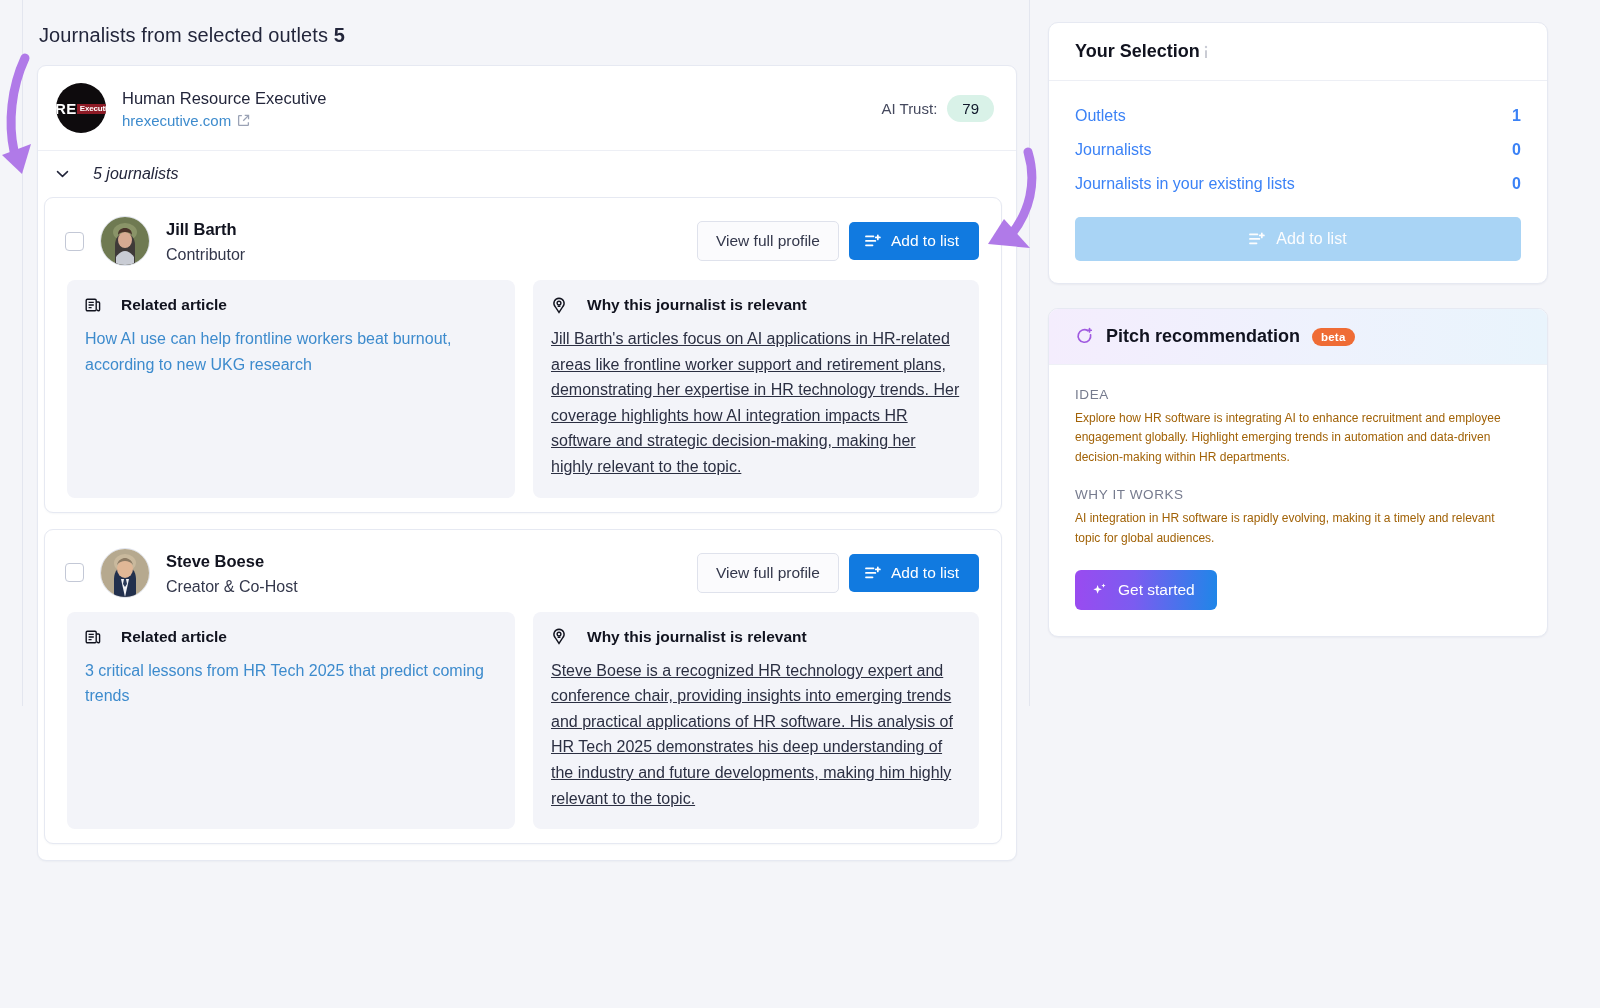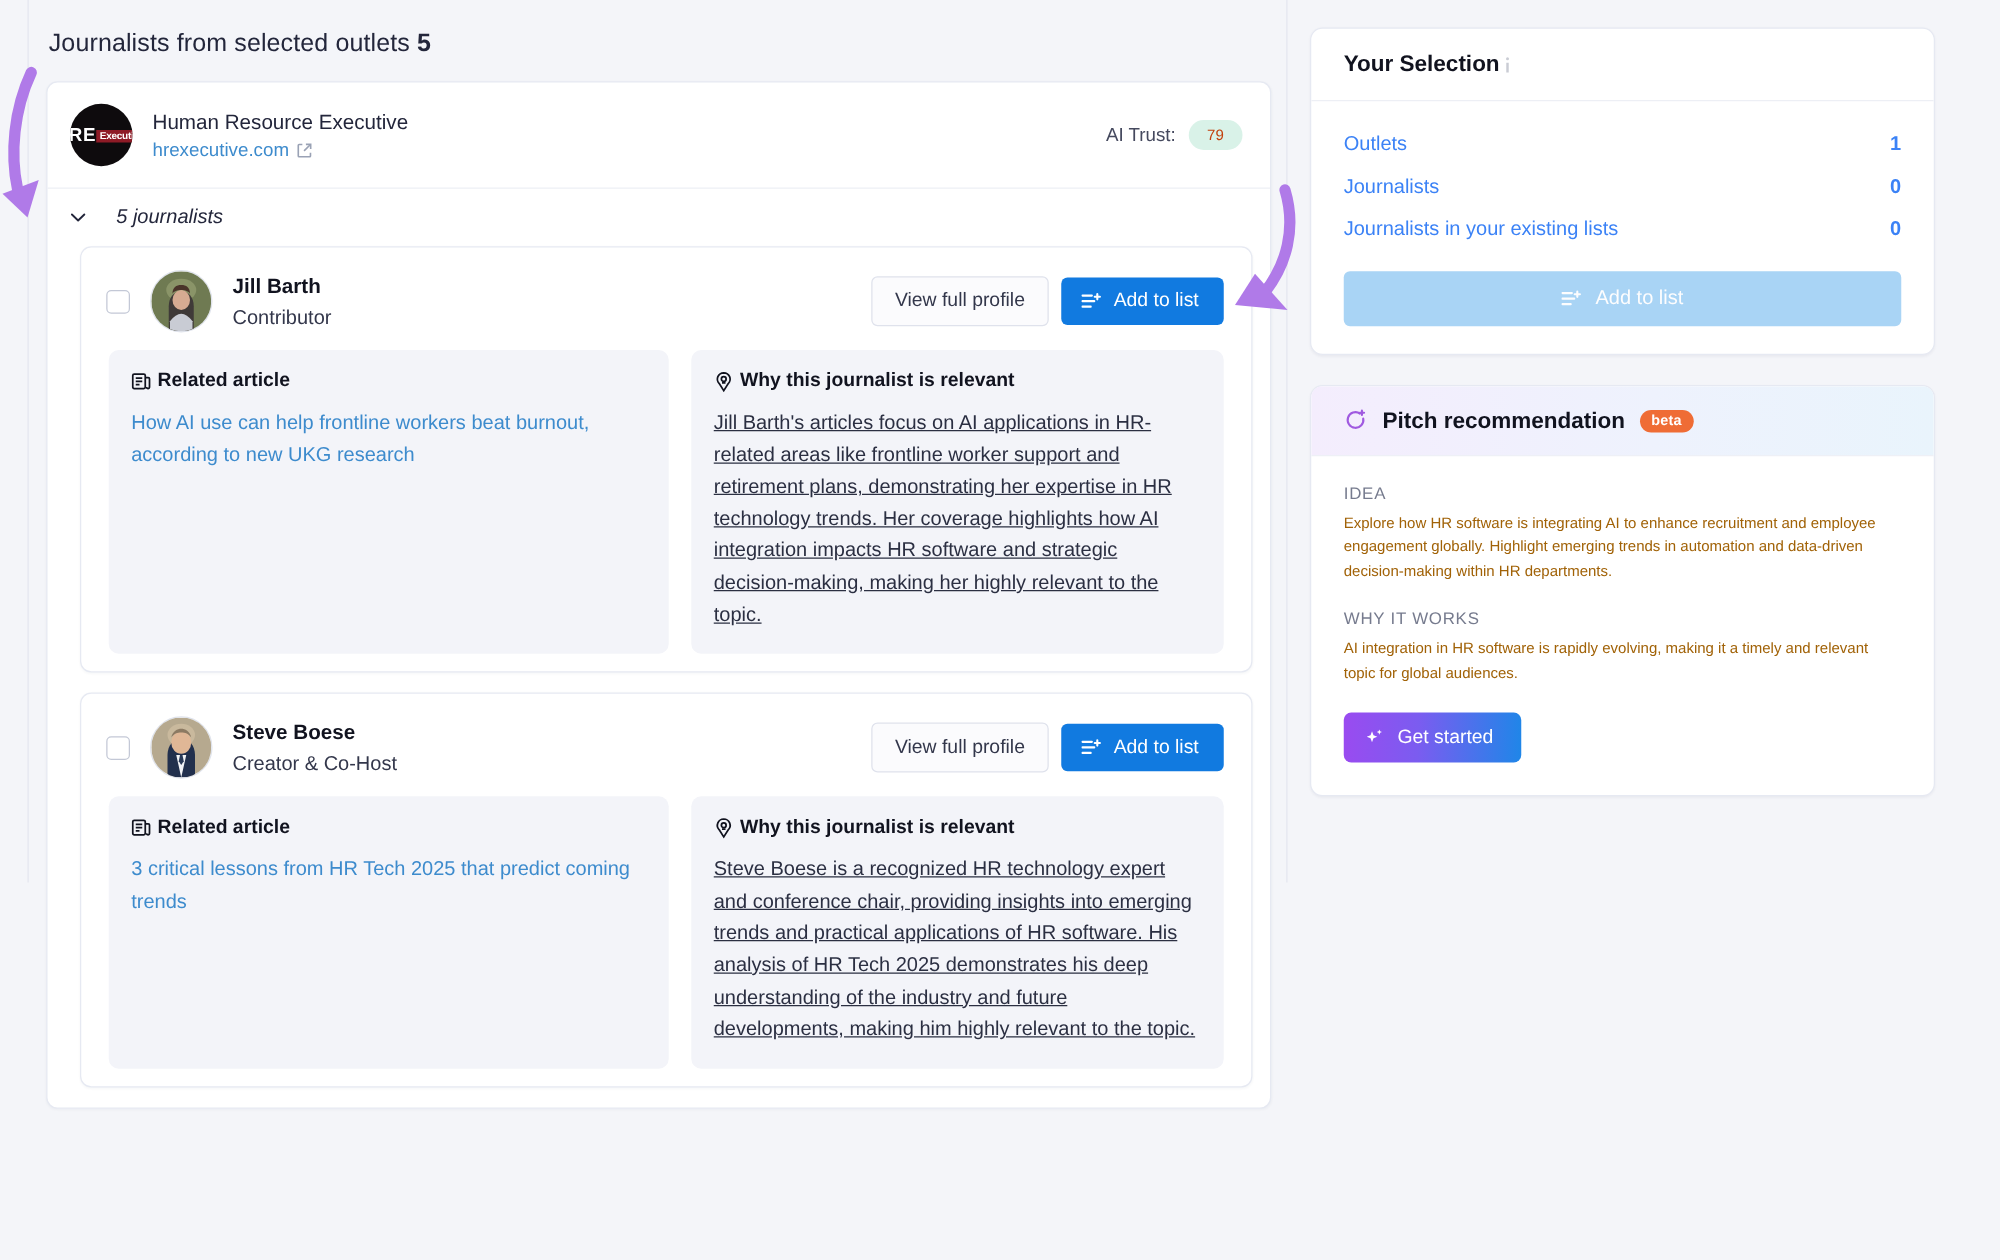--- a/index.html
+++ b/index.html
@@ -58,36 +58,36 @@
   .outlet-url {
     font-size: 15px; color: #3d8bcd; text-decoration: none;
     display: inline-flex; align-items: center; gap: 6px; margin-top: 2px;
   }
   .ext-ico { width: 13px; height: 13px; display: block; }
   .trust {
     margin-left: auto; display: flex; align-items: center; gap: 10px;
     font-size: 15px; color: #45495e;
   }
   .trust-badge {
-    background: #d9f2e8; color: #c2410c;
+    background: #d9f2e8; color: #0f172a;
     border-radius: 20px; padding: 5px 15px;
-    font-size: 12px; font-weight: 500; text-align: right;
+    font-size: 15px; font-weight: 500; text-align: right;
   }
 
   .journ-toggle {
     display: flex; align-items: center; gap: 24px;
     padding: 14px 18px; font-size: 16px; color: #23263b;
     cursor: pointer; background: transparent; font-style: italic;
   }
   .chev { width: 13px; height: 8px; display: block; }
 
   
   .j-card {
     background: #fff; border: 1px solid #e6e9f2; border-radius: 9px;
-    margin: 0 14px 16px 26px; padding: 0 0 14px 0;
+    margin: 0 14px 16px 6px; padding: 0 0 14px 0;
     box-shadow: 0 1px 2px rgba(30,40,80,.04);
   }
   .j-head { display: flex; align-items: center; padding: 18px 22px 14px 20px; }
   .cb {
     width: 19px; height: 19px; border: 1px solid #c3c8d6;
     border-radius: 4px; background: #fff; flex: 0 0 19px; cursor: pointer;
   }
   .avatar {
     width: 50px; height: 50px; border-radius: 50%;
     margin-left: 16px; flex: 0 0 50px; overflow: hidden;
@@ -111,21 +111,21 @@
   }
   .listadd-ico { width: 17px; height: 14px; display: block; }
 
   .j-body { display: flex; gap: 18px; padding: 0 22px; }
   .panel {
     background: #f3f4f9; border-radius: 8px; padding: 16px 18px 18px 18px;
   }
   .panel.article { flex: 0 0 448px; }
   .panel.relevant { flex: 1 1 auto; }
   .panel-h {
-    display: flex; align-items: center; gap: 5px;
+    display: flex; align-items: center; gap: 20px;
     font-size: 15.5px; font-weight: 700; color: #11131f; margin-bottom: 12px;
   }
   .panel-h svg { display: block; }
   .article-link {
     font-size: 16px; color: #3d8bcd; text-decoration: none;
     line-height: 1.6; display: block;
   }
   .relevant-text { font-size: 16px; color: #2b2f42; line-height: 1.6; text-decoration: underline; }
 
   

